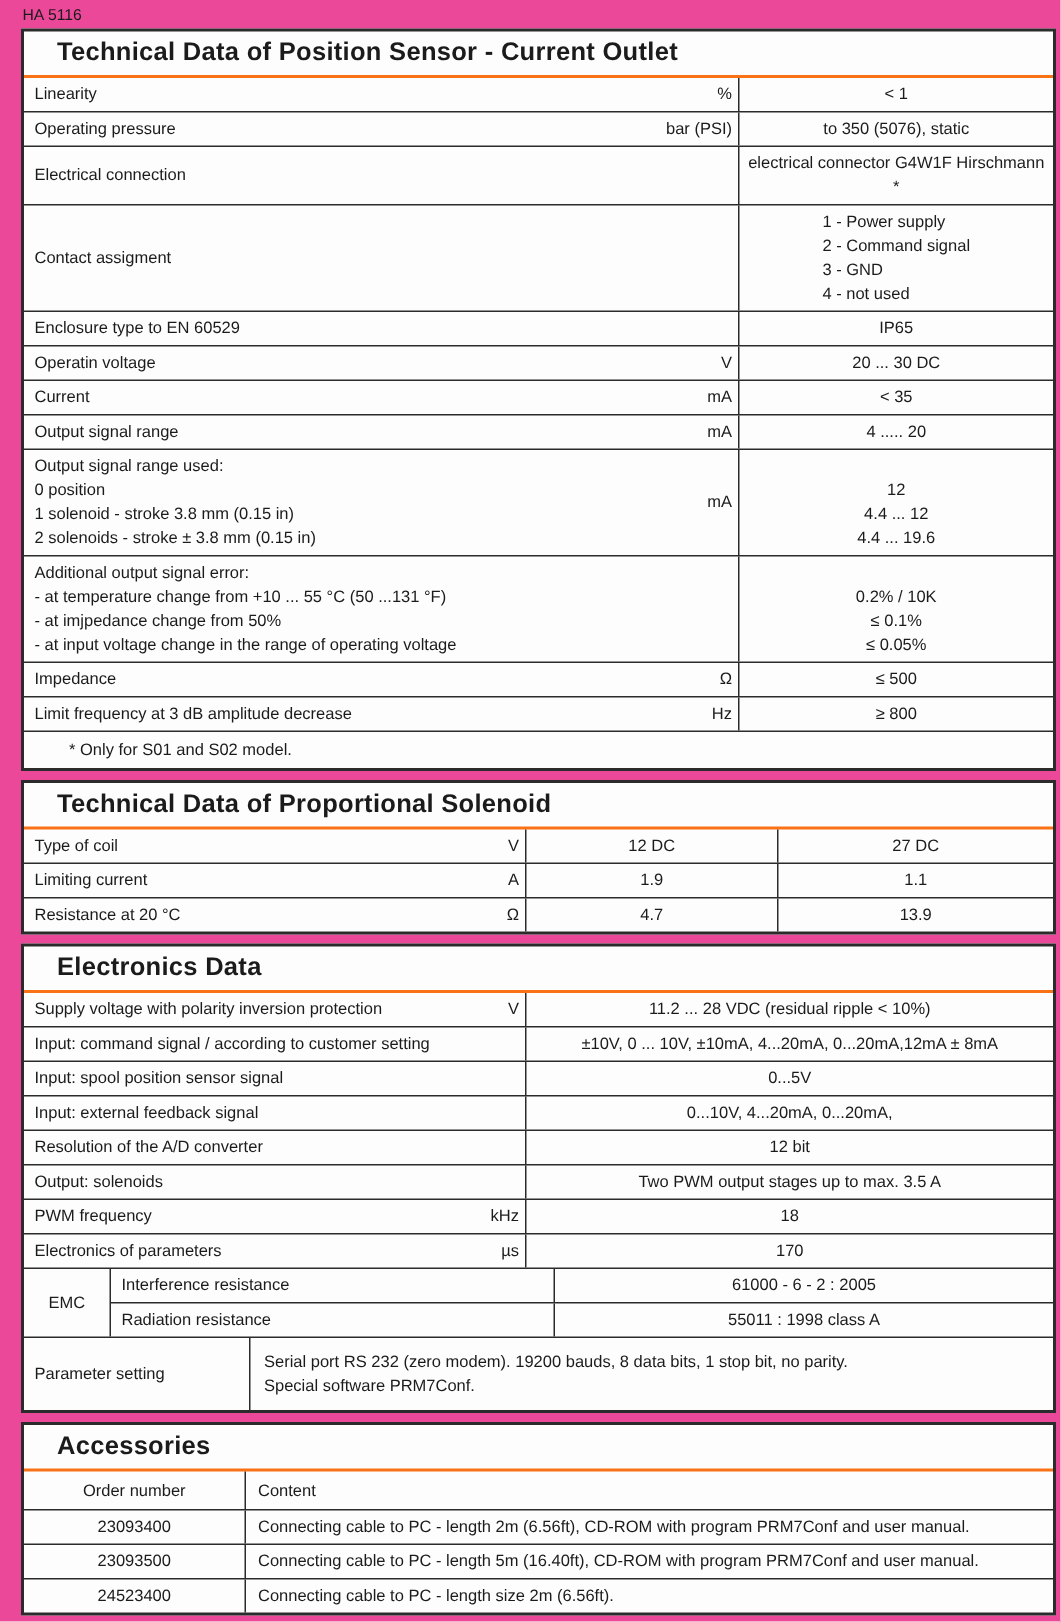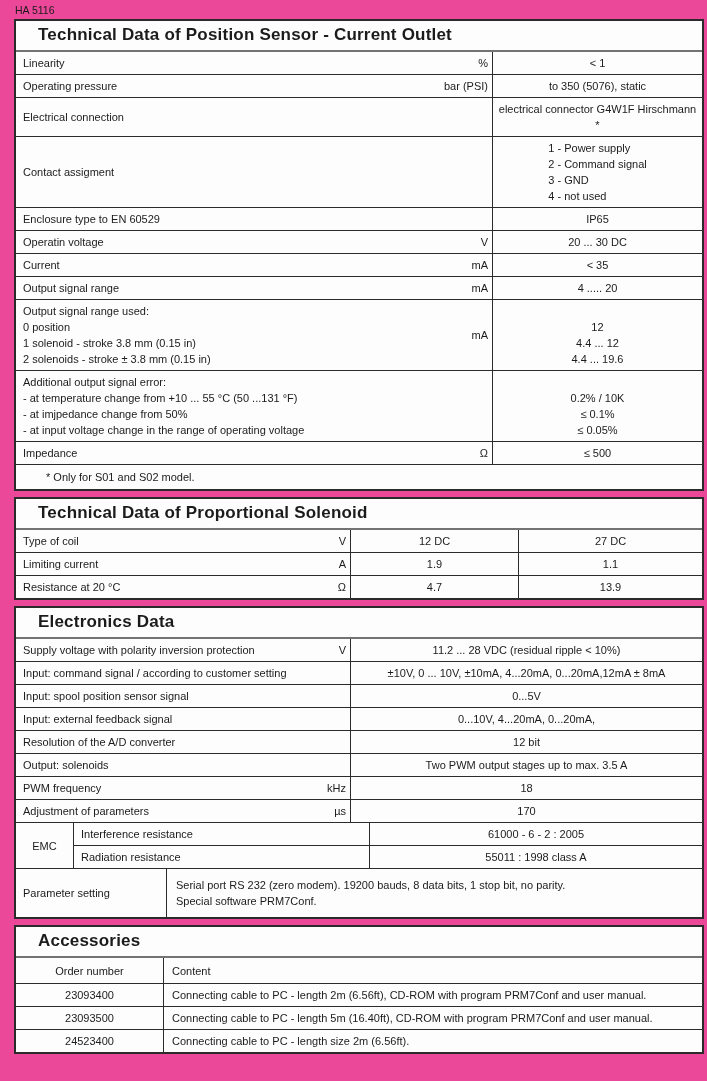--- a/index.html
+++ b/index.html
@@ -6,21 +6,21 @@
   html,body { background:#ffffff; }
   .page {
     position:relative; width:707px; height:1081px; background:#ec4899;
     font-family:"Liberation Sans","DejaVu Sans",sans-serif; color:#1b1b1b;
     overflow:hidden;
   }
   .doc-code { padding:4px 0 3px 15px; font-size:10.5px; }
   .tbl { margin:0 0 6px 14px; width:690px; border:2px solid #2b2b2b; background:#fdfdfd; }
   .title-row {
     font-size:17px; font-weight:bold; padding:4px 0 5px 22px;
-    border-bottom:2px solid #737373; letter-spacing:0.2px;
+    border-bottom:2px solid #f97316; letter-spacing:0.2px;
   }
   .row { display:flex; border-bottom:1px solid #2b2b2b; font-size:11px; line-height:16px; }
   .row:last-child { border-bottom:none; }
   
   .cl {
     display:flex; justify-content:space-between; align-items:center;
     padding:3px 4px 3px 7px; border-right:1px solid #2b2b2b; min-height:22px;
   }
   .t1l { width:477px; }
   .t2l, .t3l { width:335px; }
@@ -146,20 +146,27 @@
 ≤ 0.05%</div>
     </div>
     <div class="row">
       <div class="cl t1l">
           <span class="lab">Impedance</span>
           <span class="unit">Ω</span>
         </div>
       <div class="cv">≤ 500</div>
     </div>
     <div class="row">
+      <div class="cl t1l">
+          <span class="lab">Limit frequency at 3 dB amplitude decrease</span>
+          <span class="unit">Hz</span>
+        </div>
+      <div class="cv">≥ 800</div>
+    </div>
+    <div class="row">
       <div class="footnote">*  Only for S01 and S02 model.</div>
     </div>
   </div>
 
   <div class="tbl">
     <div class="title-row">Technical Data of Proportional Solenoid</div>
     <div class="row">
       <div class="cl t2l">
           <span class="lab">Type of coil</span>
           <span class="unit">V</span>
@@ -237,21 +244,21 @@
     </div>
     <div class="row">
       <div class="cl t3l">
           <span class="lab">PWM frequency</span>
           <span class="unit">kHz</span>
         </div>
       <div class="cv">18</div>
     </div>
     <div class="row">
       <div class="cl t3l">
-          <span class="lab">Adjustment of parameters</span>
+          <span class="lab">Electronics of parameters</span>
           <span class="unit">µs</span>
         </div>
       <div class="cv">170</div>
     </div>
 
     <div class="emc-wrap">
       <div class="emc-cell">EMC</div>
       <div class="emc-right">
         <div class="emc-row">
           <div class="emc-mid">Interference resistance</div>

